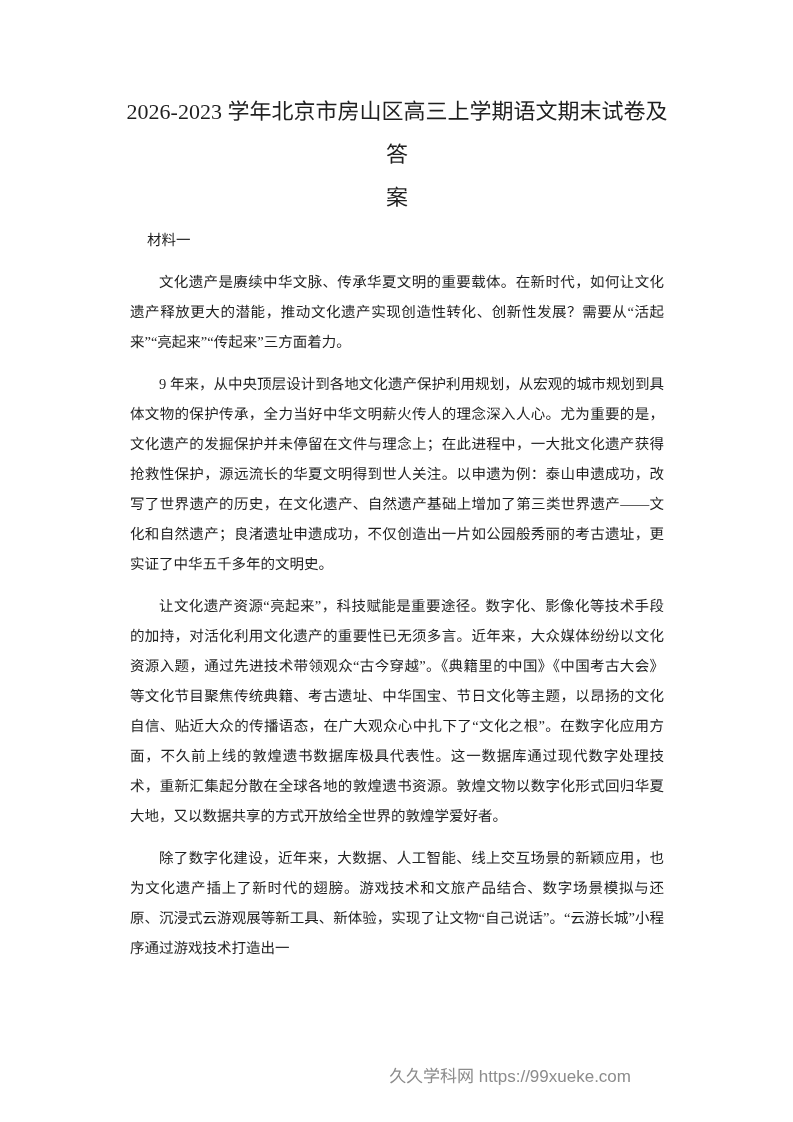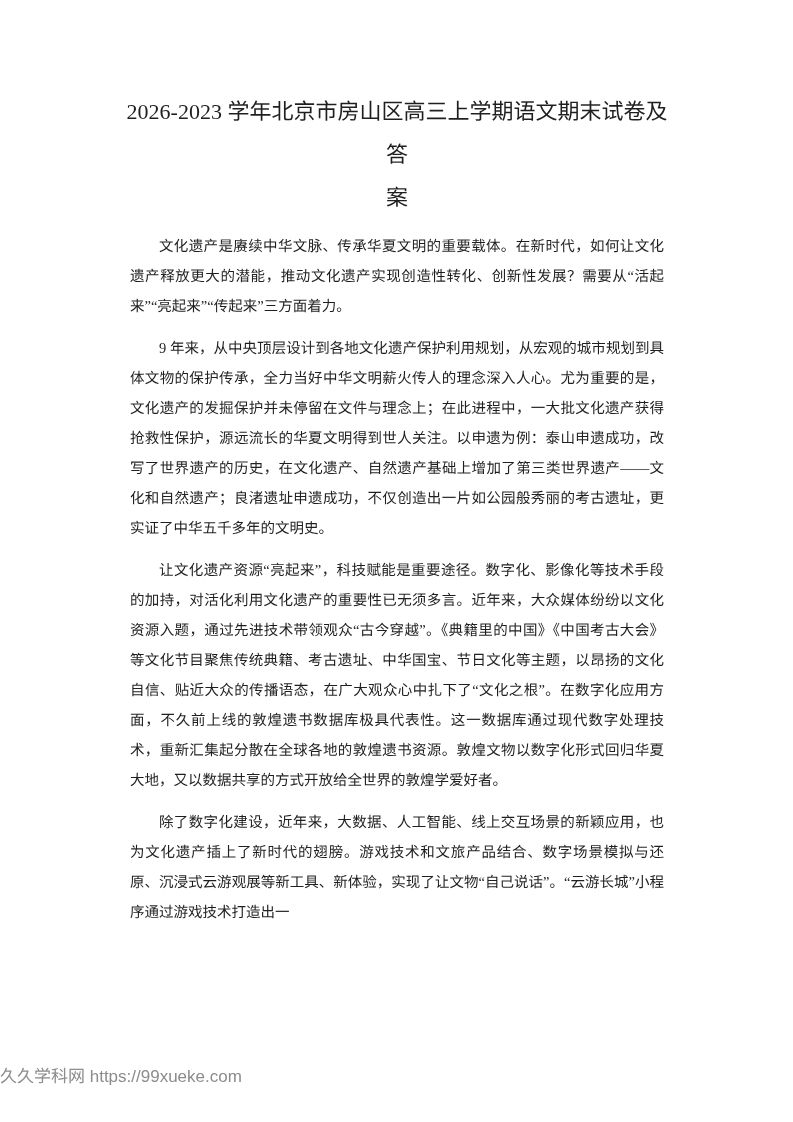--- a/index.html
+++ b/index.html
@@ -45,39 +45,40 @@
     margin: 12px;
     text-indent: 2em;
     text-align: justify;
     text-justify: inter-ideograph;
   }
   .footer-watermark {
     position: absolute;
     top: 1064px;
     left: 0;
     width: 631px;
-    text-align: left;
+    text-align: right;
     font-family: "Liberation Sans", "DejaVu Sans", sans-serif;
     font-size: 17px;
     line-height: 26px;
     color: #8c8c8c;
   }
 </style>
 </head>
 <body>
 
 <div class="sheet">
 
   <h1 class="doc-title">
     <span class="t-line">2026-2023 学年北京市房山区高三上学期语文期末试卷及答</span>
     <span class="t-line">案</span>
   </h1>
 
   <div class="body-text">
 
+    <p class="material-label">材料一</p>
 
     <p class="para">文化遗产是赓续中华文脉、传承华夏文明的重要载体。在新时代，如何让文化遗产释放更大的潜能，推动文化遗产实现创造性转化、创新性发展？需要从“活起来”“亮起来”“传起来”三方面着力。</p>
 
 
     <p class="para">9 年来，从中央顶层设计到各地文化遗产保护利用规划，从宏观的城市规划到具体文物的保护传承，全力当好中华文明薪火传人的理念深入人心。尤为重要的是，文化遗产的发掘保护并未停留在文件与理念上；在此进程中，一大批文化遗产获得抢救性保护，源远流长的华夏文明得到世人关注。以申遗为例：泰山申遗成功，改写了世界遗产的历史，在文化遗产、自然遗产基础上增加了第三类世界遗产——文化和自然遗产；良渚遗址申遗成功，不仅创造出一片如公园般秀丽的考古遗址，更实证了中华五千多年的文明史。</p>
 
     <p class="para">让文化遗产资源“亮起来”，科技赋能是重要途径。数字化、影像化等技术手段的加持，对活化利用文化遗产的重要性已无须多言。近年来，大众媒体纷纷以文化资源入题，通过先进技术带领观众“古今穿越”。《典籍里的中国》《中国考古大会》等文化节目聚焦传统典籍、考古遗址、中华国宝、节日文化等主题，以昂扬的文化自信、贴近大众的传播语态，在广大观众心中扎下了“文化之根”。在数字化应用方面，不久前上线的敦煌遗书数据库极具代表性。这一数据库通过现代数字处理技术，重新汇集起分散在全球各地的敦煌遗书资源。敦煌文物以数字化形式回归华夏大地，又以数据共享的方式开放给全世界的敦煌学爱好者。</p>
 
     <p class="para">除了数字化建设，近年来，大数据、人工智能、线上交互场景的新颖应用，也为文化遗产插上了新时代的翅膀。游戏技术和文旅产品结合、数字场景模拟与还原、沉浸式云游观展等新工具、新体验，实现了让文物“自己说话”。“云游长城”小程序通过游戏技术打造出一</p>
   </div>

